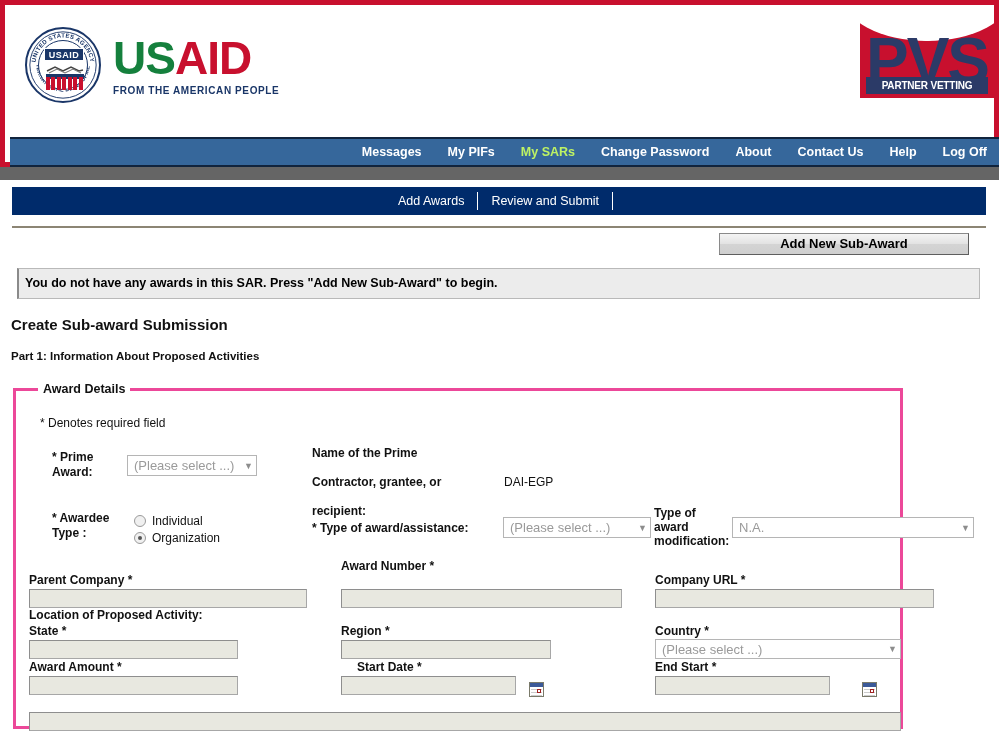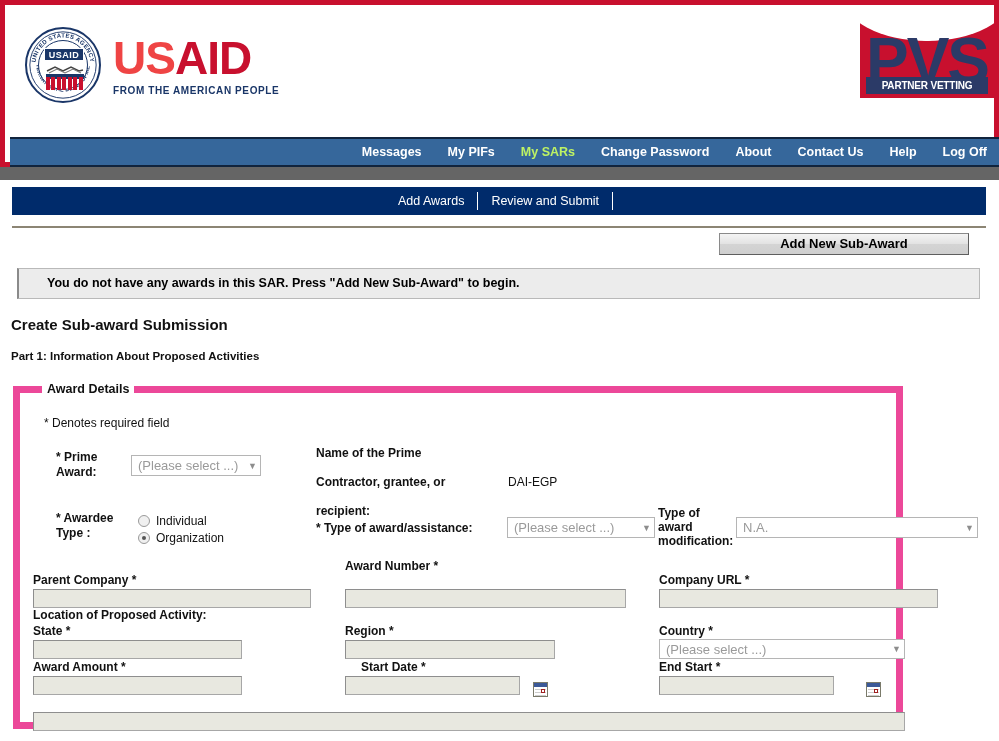--- a/index.html
+++ b/index.html
@@ -67,21 +67,21 @@
   }
   #usaid-seal .starbar {
     position: absolute; left: 19px; top: 45px; width: 38px; height: 5px;
     background: #1a3668;
   }
   #usaid-wordmark { line-height: 1; }
   #usaid-wordmark .wm-top {
     font-size: 46px; font-weight: bold; letter-spacing: -1px;
     font-family: "Liberation Sans", sans-serif;
   }
-  #usaid-wordmark .wm-us { color: #ef4444; }
+  #usaid-wordmark .wm-us { color: #15803d; }
   #usaid-wordmark .wm-aid { color: #c8102e; }
   #usaid-wordmark .wm-sub {
     color: #1a3668; font-size: 10px; font-weight: bold;
     letter-spacing: .6px; margin-top: 5px;
   }
 
   
   #pvs-logo {
     position: absolute; right: 0px; top: 0px;
     width: 134px; height: 93px;
@@ -184,38 +184,38 @@
   
   #info-message {
     position: absolute; left: 17px; top: 268px;
     width: 963px; height: 31px;
     background: #ececec;
     border: 1px solid #b9b9b9;
     border-left: 2px solid #8a8a8a;
     color: #000000;
     font-size: 12.5px; font-weight: bold;
     line-height: 29px;
-    padding-left: 28px;
+    padding-left: 6px;
   }
 
   
   #page-title {
     position: absolute; left: 11px; top: 316px;
     font-size: 15px; font-weight: bold; color: #111111;
   }
   #part-title {
     position: absolute; left: 11px; top: 350px;
     font-size: 11.5px; font-weight: bold; color: #111111;
   }
 
   
   #award-details {
     position: absolute; left: 11px; top: 382px;
     width: 890px; height: 347px;
-    border: 7px solid #ec4899;
+    border: 3px solid #ec4899;
   }
   #award-details > legend {
     margin-left: 10px; padding: 0 5px;
     font-size: 12.5px; font-weight: bold; color: #111111;
   }
   #denotes-required {
     position: absolute; left: 24px; top: 20px;
     font-size: 12px; color: #111111;
   }
 

